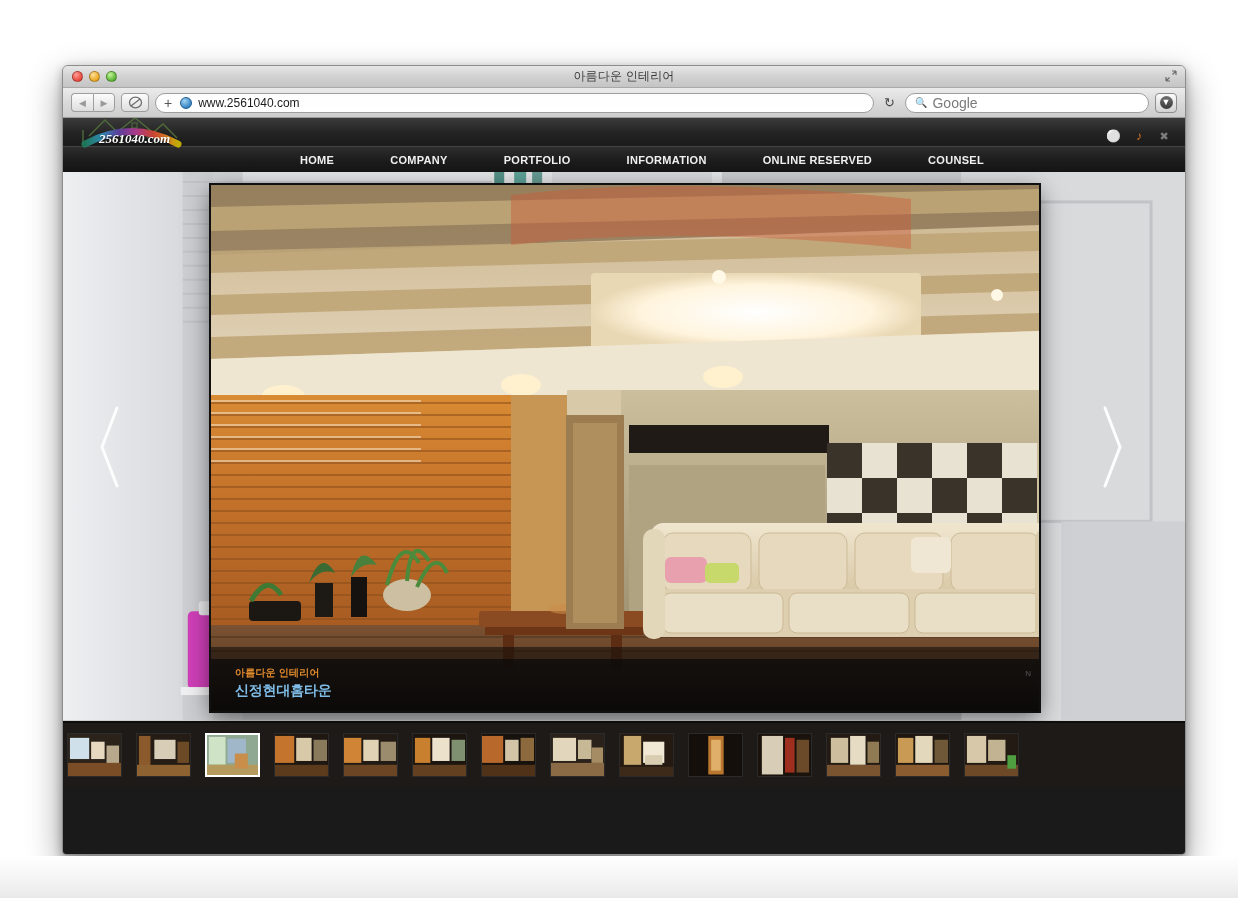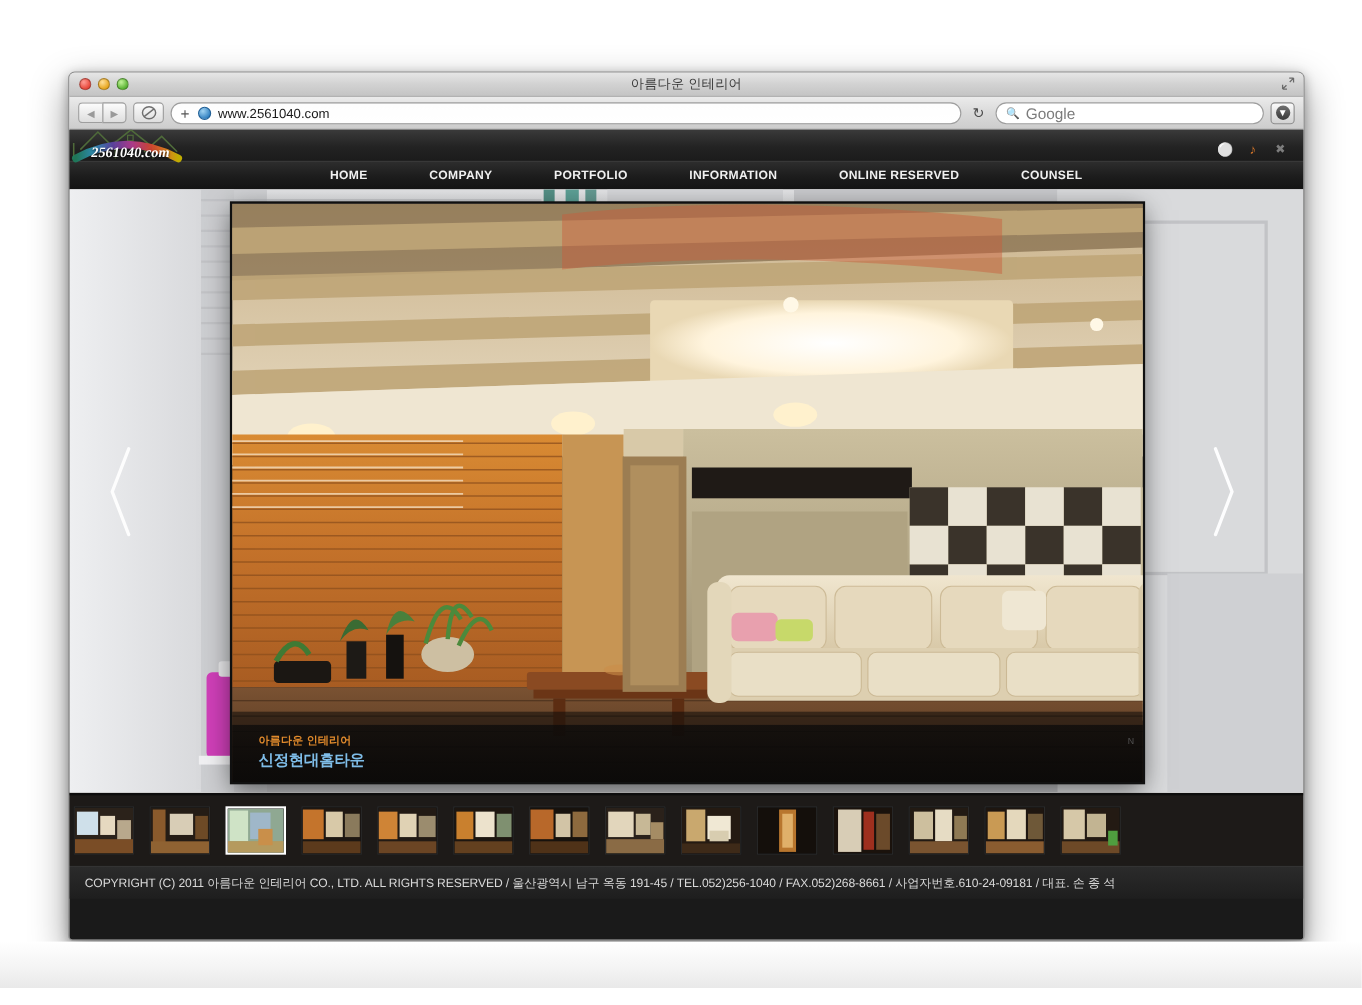--- a/index.html
+++ b/index.html
@@ -116,21 +116,21 @@
     background: linear-gradient(to bottom,#6f6f6f,#3a3a3a);
     color:#fff; font-size:9px; line-height:13px; text-align:center;
   }
 
   
   .site { position:relative; width:100%; height:737px; background:#1a1a1a; overflow:hidden; }
 
   .site-header {
     position:relative; height:28px;
     background: linear-gradient(to bottom,#3a3a3a 0%,#232323 55%,#1b1b1b 100%);
-    display:flex; align-items:center; padding-left:0;
+    display:flex; align-items:center; padding-left:16px;
   }
   .logo { position:relative; width:104px; height:36px; flex:none; }
   .logo svg { position:absolute; left:0; top:0; }
   .logo-text {
     position:absolute; left:20px; bottom:3px;
     font-family:"Liberation Serif", serif;
     font-style:italic; font-weight:bold; font-size:13px; color:#ffffff;
     text-shadow:0 1px 2px rgba(0,0,0,.9);
   }
   .brand {
@@ -617,19 +617,16 @@
           <svg class="thumb-img" viewBox="0 0 55 44" preserveAspectRatio="none">
             <rect width="55" height="44" fill="#231a13"></rect>
               <rect x="2" y="2" width="20" height="28" fill="#d6c8a8"></rect>
             <rect x="24" y="6" width="18" height="22" fill="#c2b492"></rect>
               <rect x="0" y="32" width="55" height="12" fill="#6d4927"></rect>
             <rect x="44" y="22" width="9" height="14" fill="#4f9e3f"></rect>
           </svg>
         </div>
       </div>
 
-      <div class="site-footer">
-        <span class="copy">COPYRIGHT (C) 2011 아름다운 인테리어 CO., LTD. ALL RIGHTS RESERVED / 울산광역시 남구 옥동 191-45 / TEL.052)256-1040 / FAX.052)268-8661 / 사업자번호.610-24-09181 / 대표. 손 종 석</span>
-      </div>
     </div>
 
   </div>
 </div>
 
 </body></html>

